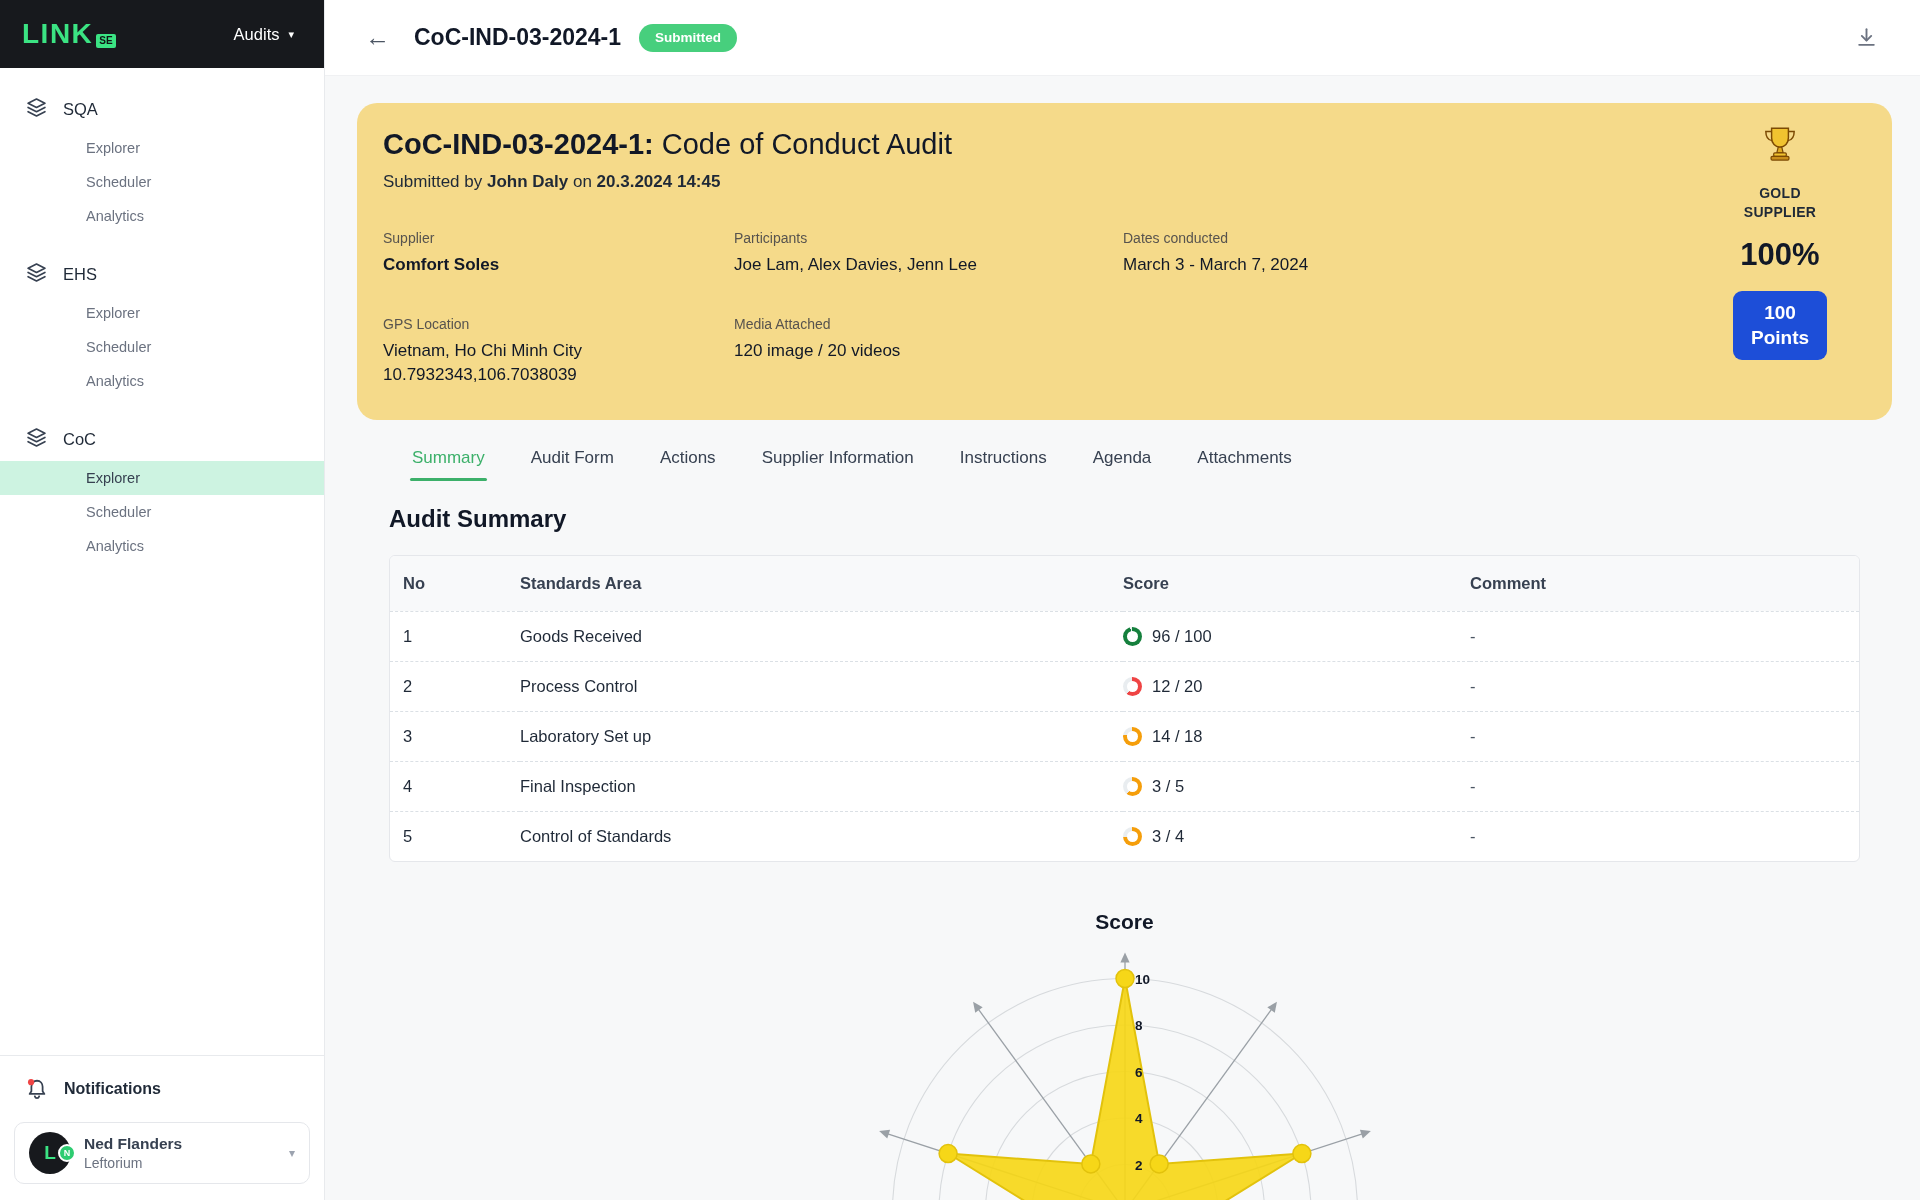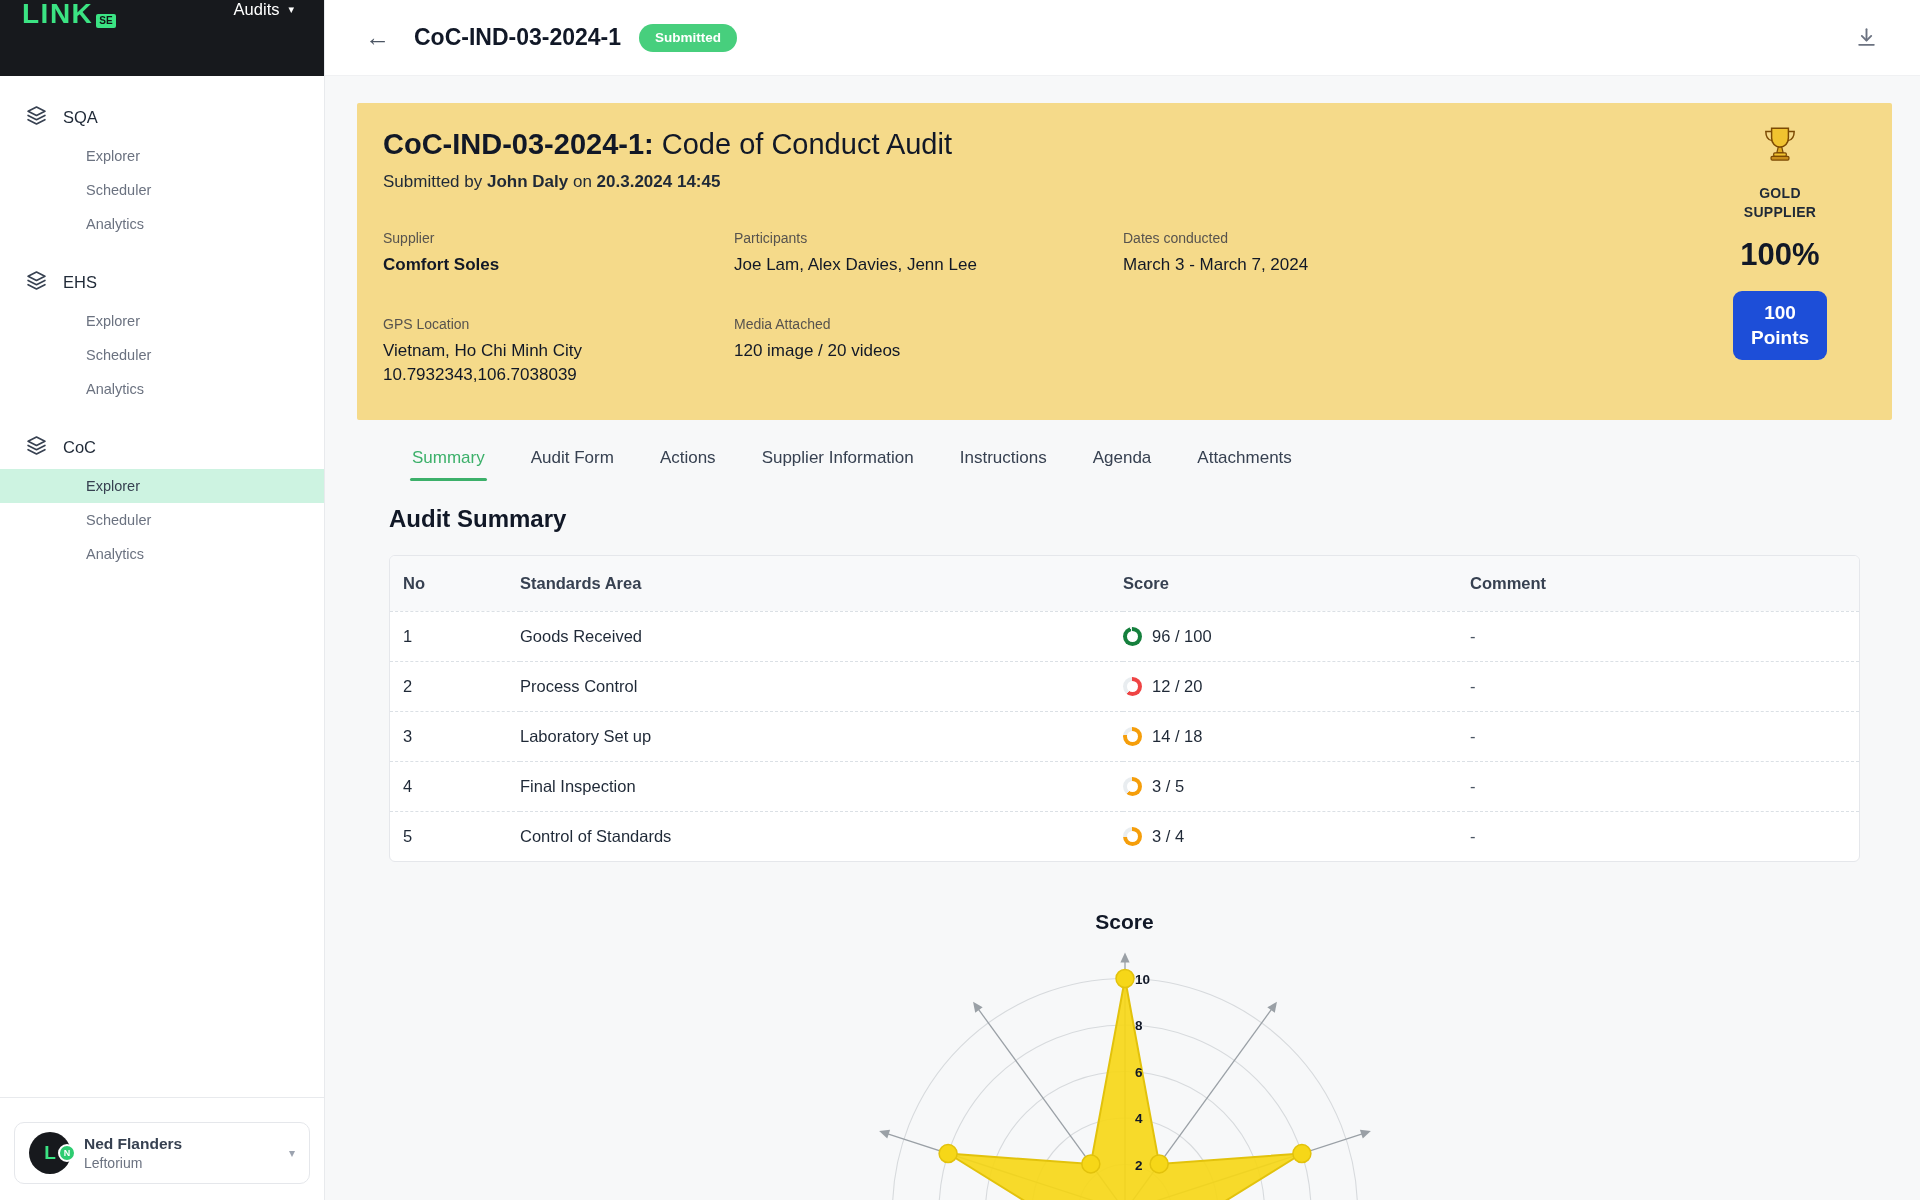--- a/index.html
+++ b/index.html
@@ -2,21 +2,21 @@
 <html><head>
 <meta charset="utf-8">
 <style>
   * { box-sizing: border-box; margin: 0; padding: 0; }
   html, body { width: 1920px; height: 1200px; overflow: hidden; }
   body { font-family: "Liberation Sans", sans-serif; background: #f7f8f9; color: #1f2937; }
   .app { display: flex; width: 1920px; height: 1200px; }
 
   
   .sidebar { width: 325px; min-width: 325px; background: #ffffff; border-right: 1px solid #e8eaed; display: flex; flex-direction: column; }
-  .sidebar-header { height: 76px; background: #17191d; display: flex; align-items: flex-start; justify-content: space-between; padding: 0 30px 0 22px; }
+  .sidebar-header { height: 68px; background: #17191d; display: flex; align-items: center; justify-content: space-between; padding: 0 30px 0 22px; }
   .logo { display: flex; align-items: flex-end; cursor: pointer; }
   .logo-text { color: #3be383; font-weight: 800; font-size: 28px; letter-spacing: 1.5px; line-height: 1; }
   .logo-se { background: #3be383; color: #101214; font-size: 10px; font-weight: 800; padding: 1px 3px; margin-left: 3px; border-radius: 2px; line-height: 1.2; }
   .audits-dd { color: #fff; font-size: 16.5px; display: flex; align-items: center; gap: 9px; cursor: pointer; }
   .audits-dd .caret { font-size: 11px; color: #fff; }
 
   .nav { padding-top: 20px; flex: 1; overflow: hidden; }
   .nav-section { margin-bottom: 20px; }
   .section-header { display: flex; align-items: center; gap: 16px; padding: 9px 26px; cursor: pointer; }
   .section-label { font-weight: 400; font-size: 16.5px; color: #1f2937; }
@@ -38,21 +38,21 @@
   .main { flex: 1; display: flex; flex-direction: column; min-width: 0; }
   .topbar { height: 76px; min-height: 76px; background: #ffffff; display: flex; align-items: center; padding: 0 42px 0 38px; border-bottom: 1px solid #f0f1f3; }
   .back-btn { font-size: 25px; color: #4b5563; cursor: pointer; line-height: 1; padding: 2px; }
   .topbar-title { font-size: 23px; font-weight: 700; color: #111827; margin-left: 22px; }
   .status-badge { margin-left: 18px; background: #47cf7d; color: #ffffff; font-size: 13.5px; font-weight: 700; padding: 6px 16px 7px; border-radius: 15px; }
   .download-btn { margin-left: auto; cursor: pointer; display: flex; align-items: center; }
 
   .content { flex: 1; padding: 27px 28px 0 32px; overflow: hidden; }
 
   
-  .audit-card { background: #f5da8a; border-radius: 2px; padding: 25px 26px 32px; position: relative; }
+  .audit-card { background: #f5da8a; border-radius: 20px; padding: 25px 26px 32px; position: relative; }
   .audit-card-title { font-size: 29px; color: #111827; font-weight: 400; }
   .audit-card-title .bold { font-weight: 700; }
   .audit-card-sub { margin-top: 11px; font-size: 17px; color: #1f2937; }
   .audit-card-sub .bold { font-weight: 700; }
   .fields-grid { margin-top: 38px; display: grid; grid-template-columns: 351px 389px auto; row-gap: 38px; }
   .field-label { font-size: 14px; color: #57534e; margin-bottom: 7px; }
   .field-value { font-size: 17px; color: #111827; max-width: 262px; line-height: 1.45; }
   .field-value.bold { font-weight: 700; }
 
   .award { position: absolute; top: 20px; right: 32px; width: 160px; display: flex; flex-direction: column; align-items: center; }
@@ -148,20 +148,30 @@
           </span>
           <span class="section-label">CoC</span>
         </div>
         <div class="nav-item active"><span>Explorer</span></div>
         <div class="nav-item"><span>Scheduler</span></div>
         <div class="nav-item"><span>Analytics</span></div>
       </div>
     </nav>
 
     <div class="sidebar-footer">
+      <div class="footer-item">
+        <span class="bell-wrap">
+          <svg width="22" height="22" viewBox="0 0 20 20" fill="none">
+              <path d="M10 2.5 C6.9 2.5 4.9 5 4.9 8 L4.9 12 L3.3 14.5 L16.7 14.5 L15.1 12 L15.1 8 C15.1 5 13.1 2.5 10 2.5 Z" stroke="#374151" stroke-width="1.6" stroke-linejoin="round"></path>
+              <path d="M8 16.6 C8.3 17.7 9 18.3 10 18.3 C11 18.3 11.7 17.7 12 16.6" stroke="#374151" stroke-width="1.6" stroke-linecap="round"></path>
+              <circle cx="4.6" cy="3.8" r="2.8" fill="#ef4444"></circle>
+            </svg>
+        </span>
+        <span class="footer-label">Notifications</span>
+      </div>
       <div class="user-card">
         <div class="avatar">
           <span>L</span>
           <span class="avatar-badge">N</span>
         </div>
         <div>
           <div class="user-name">Ned Flanders</div>
           <div class="user-org">Leftorium</div>
         </div>
         <span class="user-caret">▾</span>

